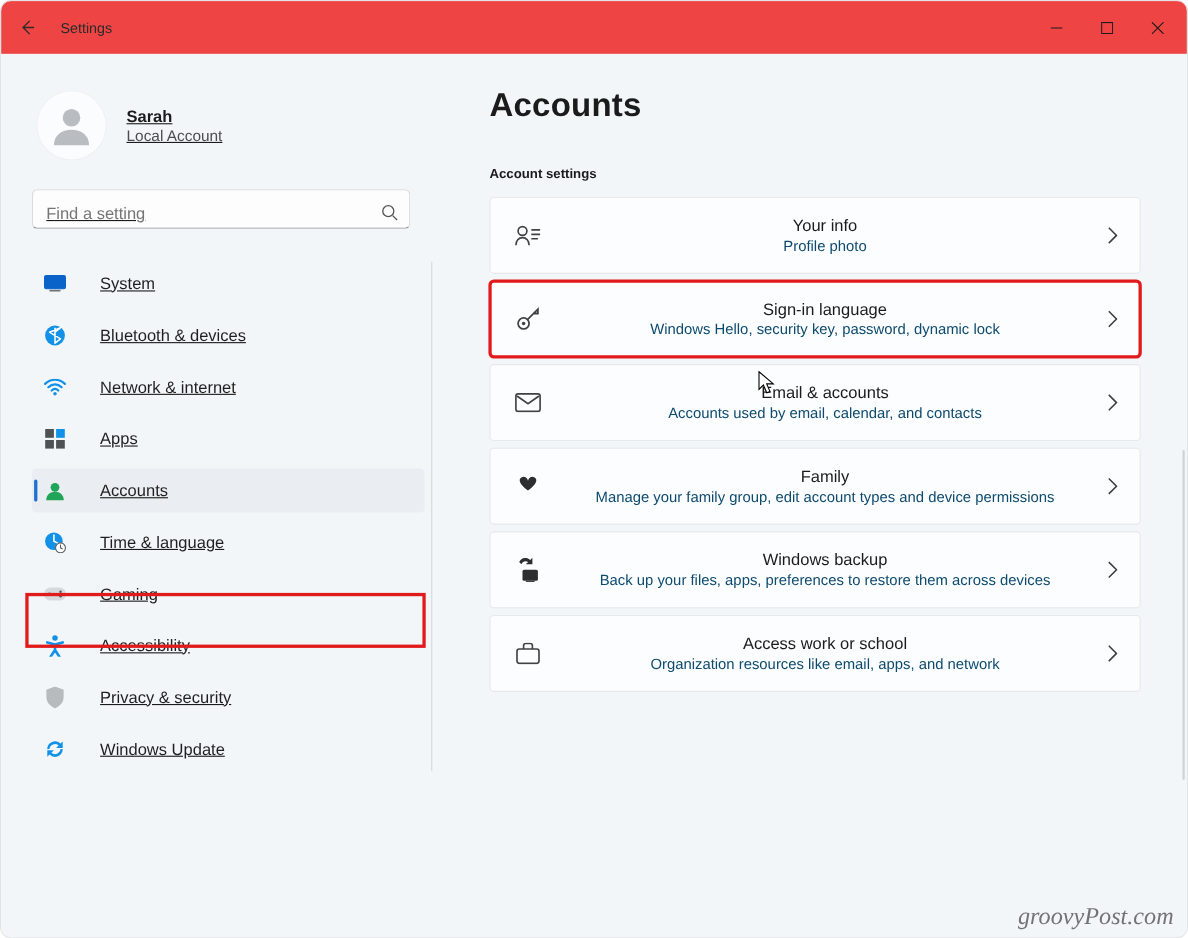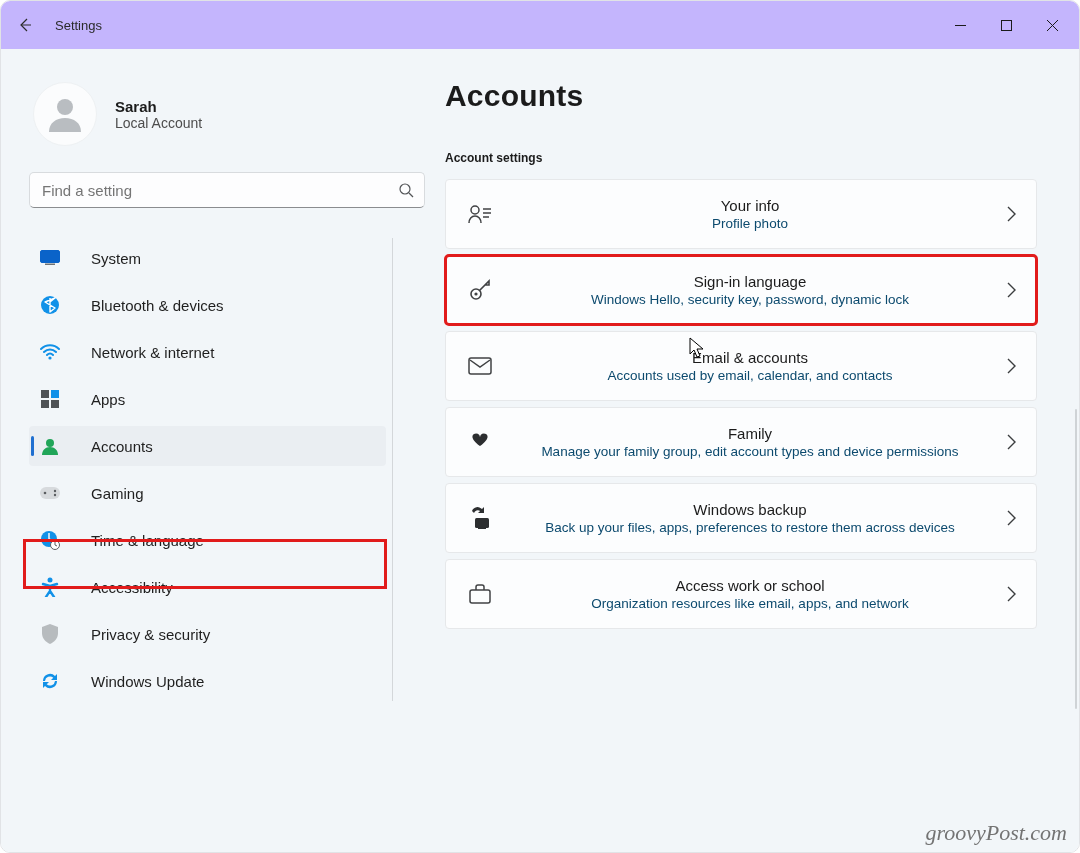--- a/index.html
+++ b/index.html
@@ -15,21 +15,21 @@
     border: 1px solid #e1e3e6;
     position: relative;
   }
 
   
   .titlebar {
     height: 48px;
     display: flex;
     align-items: center;
     padding: 0 4px 0 0;
-    background: #c4b5fd;
+    background: #ef4444;
   }
   .back-btn {
     width: 48px; height: 48px;
     display: flex; align-items: center; justify-content: center;
   }
   .app-title {
     font-size: 13px;
     color: #2b2b2b;
     padding-left: 6px;
   }
@@ -49,20 +49,21 @@
   .main {
     display: flex;
     height: calc(100% - 48px);
     background: #f2f6f9;
   }
 
   .sidebar {
     width: 400px;
     padding: 15px 10px 10px 28px;
     position: relative;
+    text-decoration: underline;
   }
   .content {
     flex: 1;
     padding: 30px 42px 10px 44px;
     overflow: hidden;
     position: relative;
   }
 
   
   .user-block {
@@ -79,28 +80,28 @@
     align-items: center;
     justify-content: center;
     border: 1px solid #eef1f3;
   }
   .user-name { font-size: 15px; font-weight: 600; }
   .user-sub  { font-size: 14px; color: #4d4d4d; }
 
   
   .search-wrap {
     display: flex;
-    align-items: center;
+    align-items: flex-start;
     background: #fdfdfe;
     border: 1px solid #d8dbde;
     border-bottom: 1.5px solid #8a8c8f;
     border-radius: 5px;
     height: 36px;
-    padding: 0 10px;
-    width: 396px;
+    padding: 12px 10px;
+    width: 344px;
   }
   .search-wrap input {
     flex: 1;
     border: none;
     background: transparent;
     font-size: 15px;
     color: #5c5f62;
     outline: none;
   }
 
@@ -320,44 +321,44 @@
           <svg width="18" height="18" viewBox="0 0 18 18">
               <circle cx="9" cy="6" r="4" fill="#20a558"></circle>
               <path d="M1 18c0-5 3.5-8 8-8s8 3 8 8" fill="#20a558"></path>
             </svg>
         </span>
         <span>Accounts</span>
       </div>
 
       <div class="nav-item">
         <span class="nav-icon">
+          <svg width="20" height="20" viewBox="0 0 20 20">
+              <circle cx="9" cy="9" r="8" fill="#1191e8"></circle>
+              <path d="M9 3v6l4 2" stroke="#fff" stroke-width="1.4" fill="none"></path>
+              <circle cx="15" cy="15" r="4.5" fill="#fff" stroke="#5b5e61"></circle>
+              <path d="M15 12v3l2 1" stroke="#5b5e61" stroke-width="1" fill="none"></path>
+            </svg>
+        </span>
+        <span>Time &amp; language</span>
+      </div>
+
+      <div class="nav-item">
+        <span class="nav-icon">
           <svg width="22" height="14" viewBox="0 0 22 14">
               <rect x="1" y="1" width="20" height="12" rx="6" fill="#d7dadd"></rect>
               <circle cx="6" cy="7" r="1.3" fill="#5b5e61"></circle>
               <circle cx="16" cy="5" r="1.2" fill="#5b5e61"></circle>
               <circle cx="16" cy="9" r="1.2" fill="#5b5e61"></circle>
             </svg>
         </span>
         <span>Gaming</span>
       </div>
 
       <div class="nav-item">
         <span class="nav-icon">
-          <svg width="20" height="20" viewBox="0 0 20 20">
-              <circle cx="9" cy="9" r="8" fill="#1191e8"></circle>
-              <path d="M9 3v6l4 2" stroke="#fff" stroke-width="1.4" fill="none"></path>
-              <circle cx="15" cy="15" r="4.5" fill="#fff" stroke="#5b5e61"></circle>
-              <path d="M15 12v3l2 1" stroke="#5b5e61" stroke-width="1" fill="none"></path>
-            </svg>
-        </span>
-        <span>Time &amp; language</span>
-      </div>
-
-      <div class="nav-item">
-        <span class="nav-icon">
           <svg width="18" height="20" viewBox="0 0 18 20">
               <circle cx="9" cy="3" r="2.5" fill="#1191e8"></circle>
               <path d="M2 7l7 2 7-2M9 9v5l-4 6M9 14l4 6" stroke="#1191e8" stroke-width="2.4" stroke-linecap="round" fill="none"></path>
             </svg>
         </span>
         <span>Accessibility</span>
       </div>
 
       <div class="nav-item">
         <span class="nav-icon">

